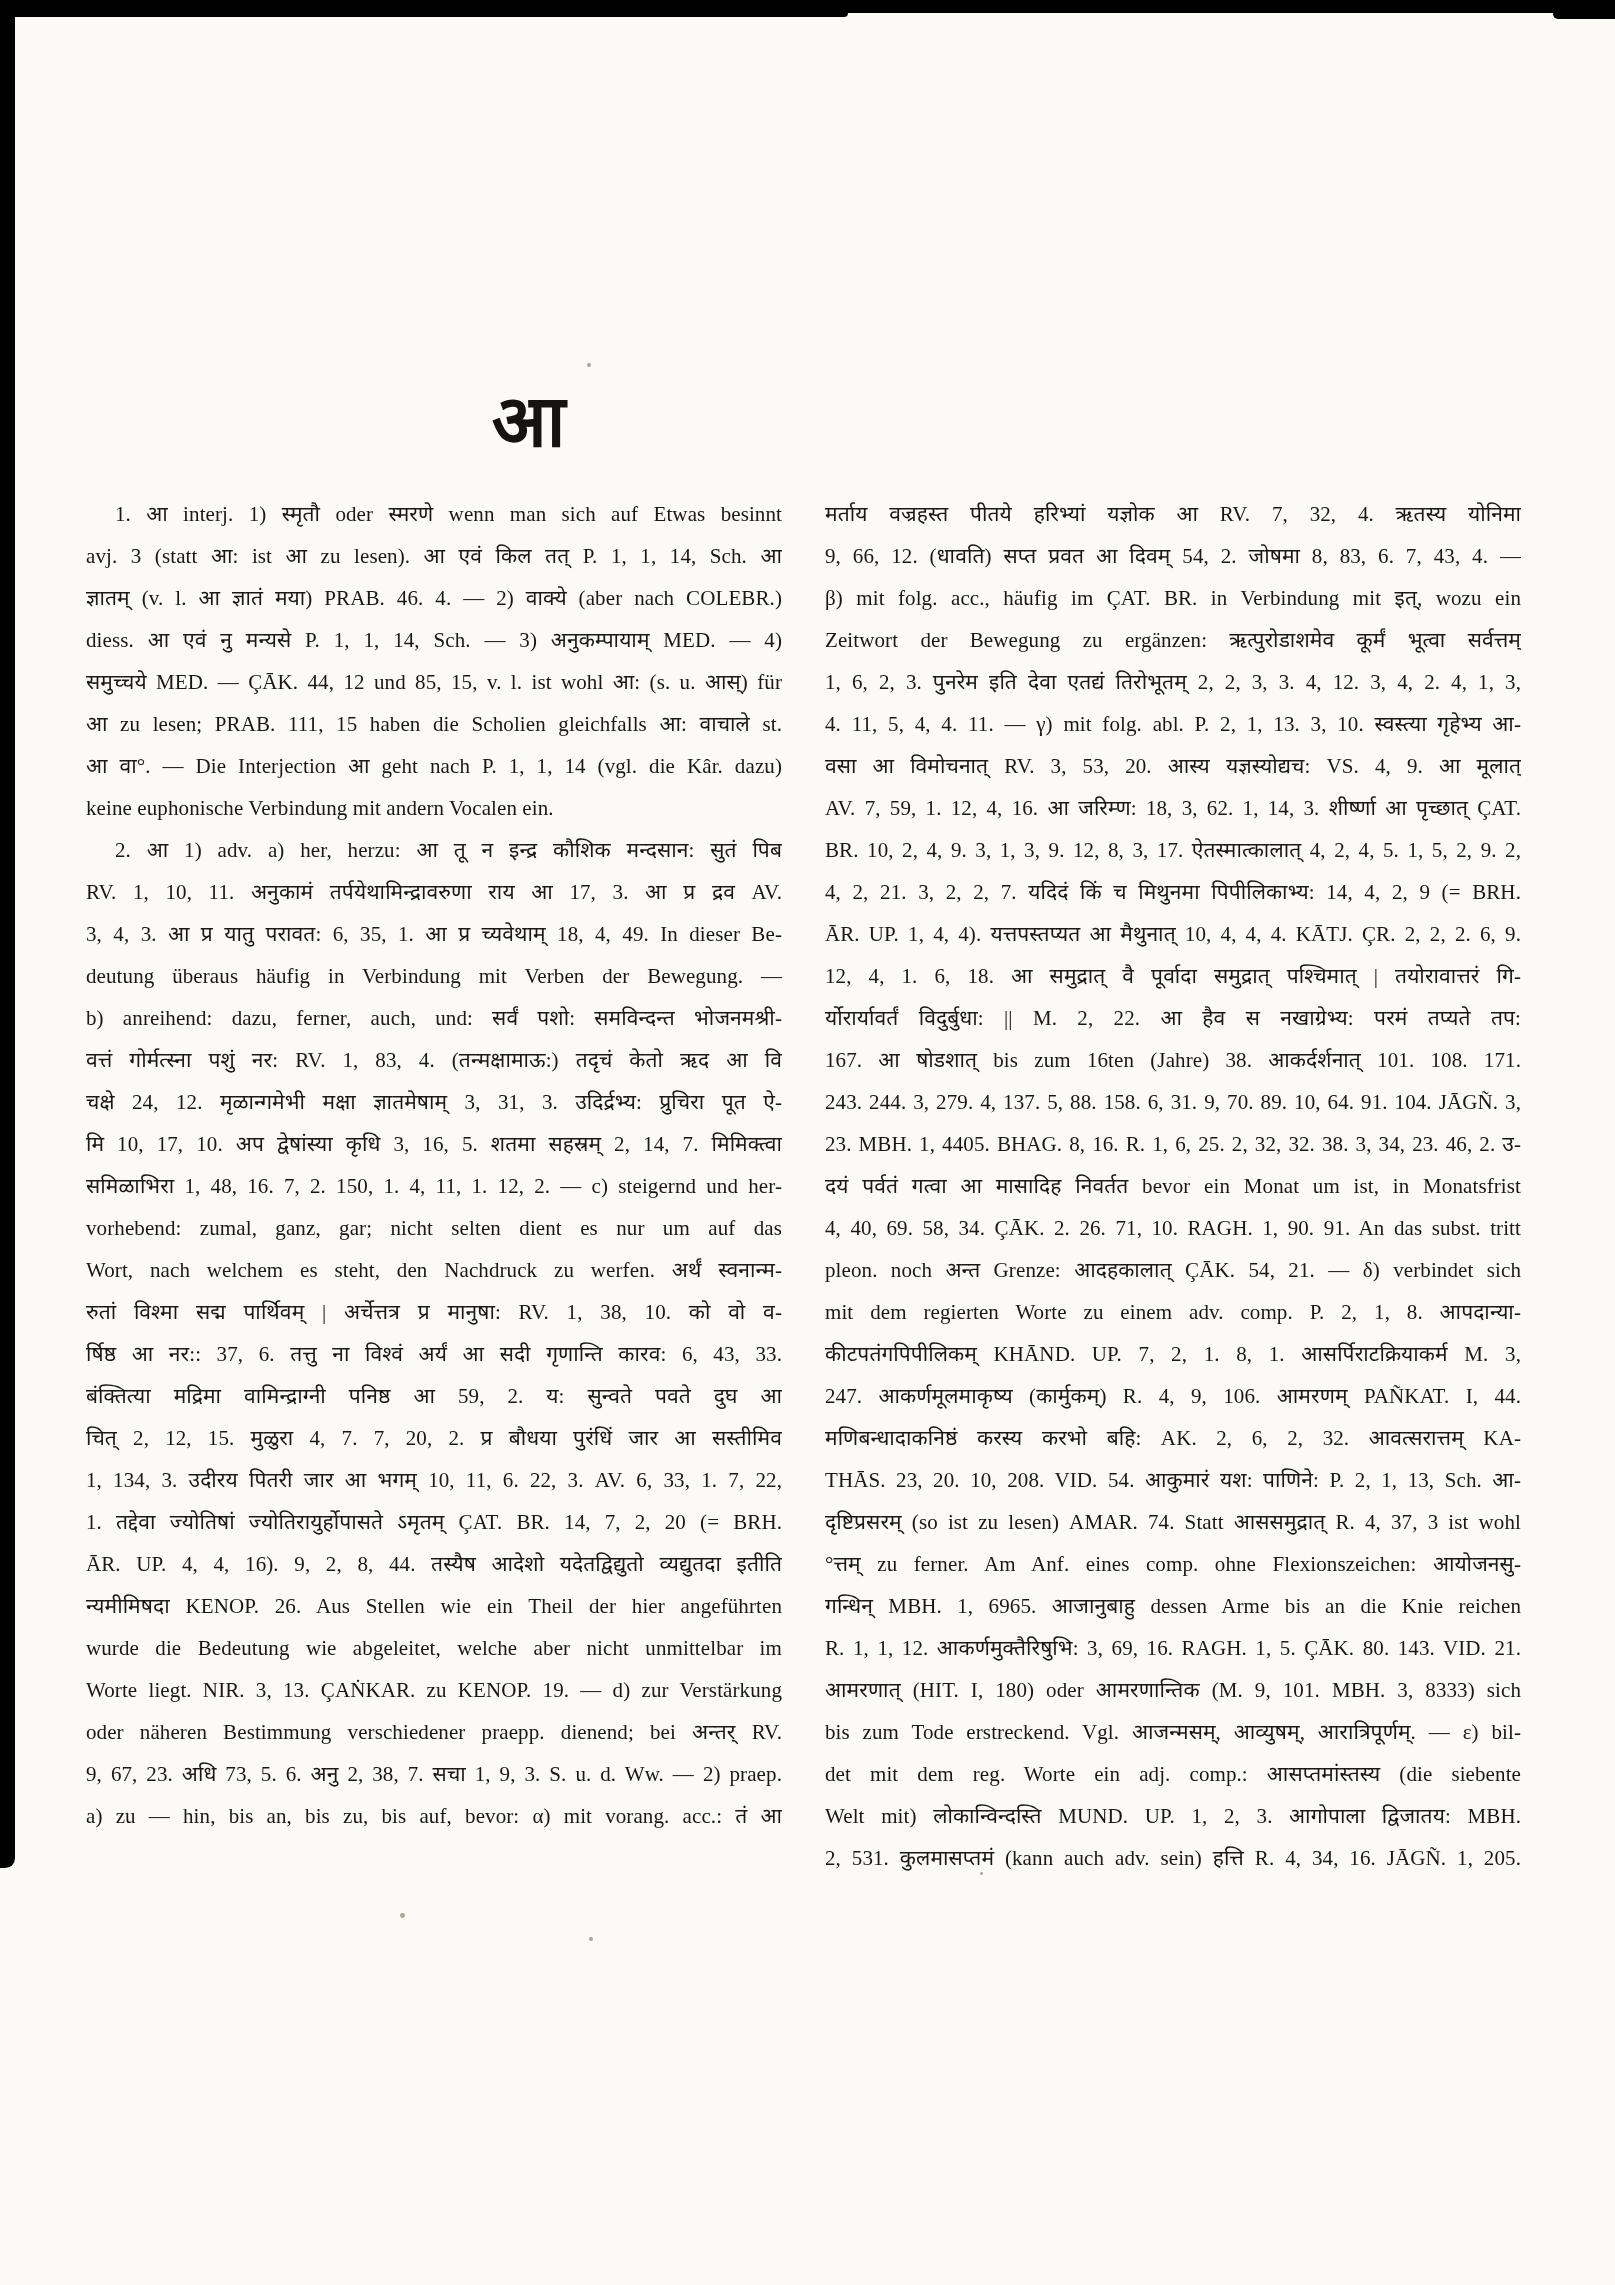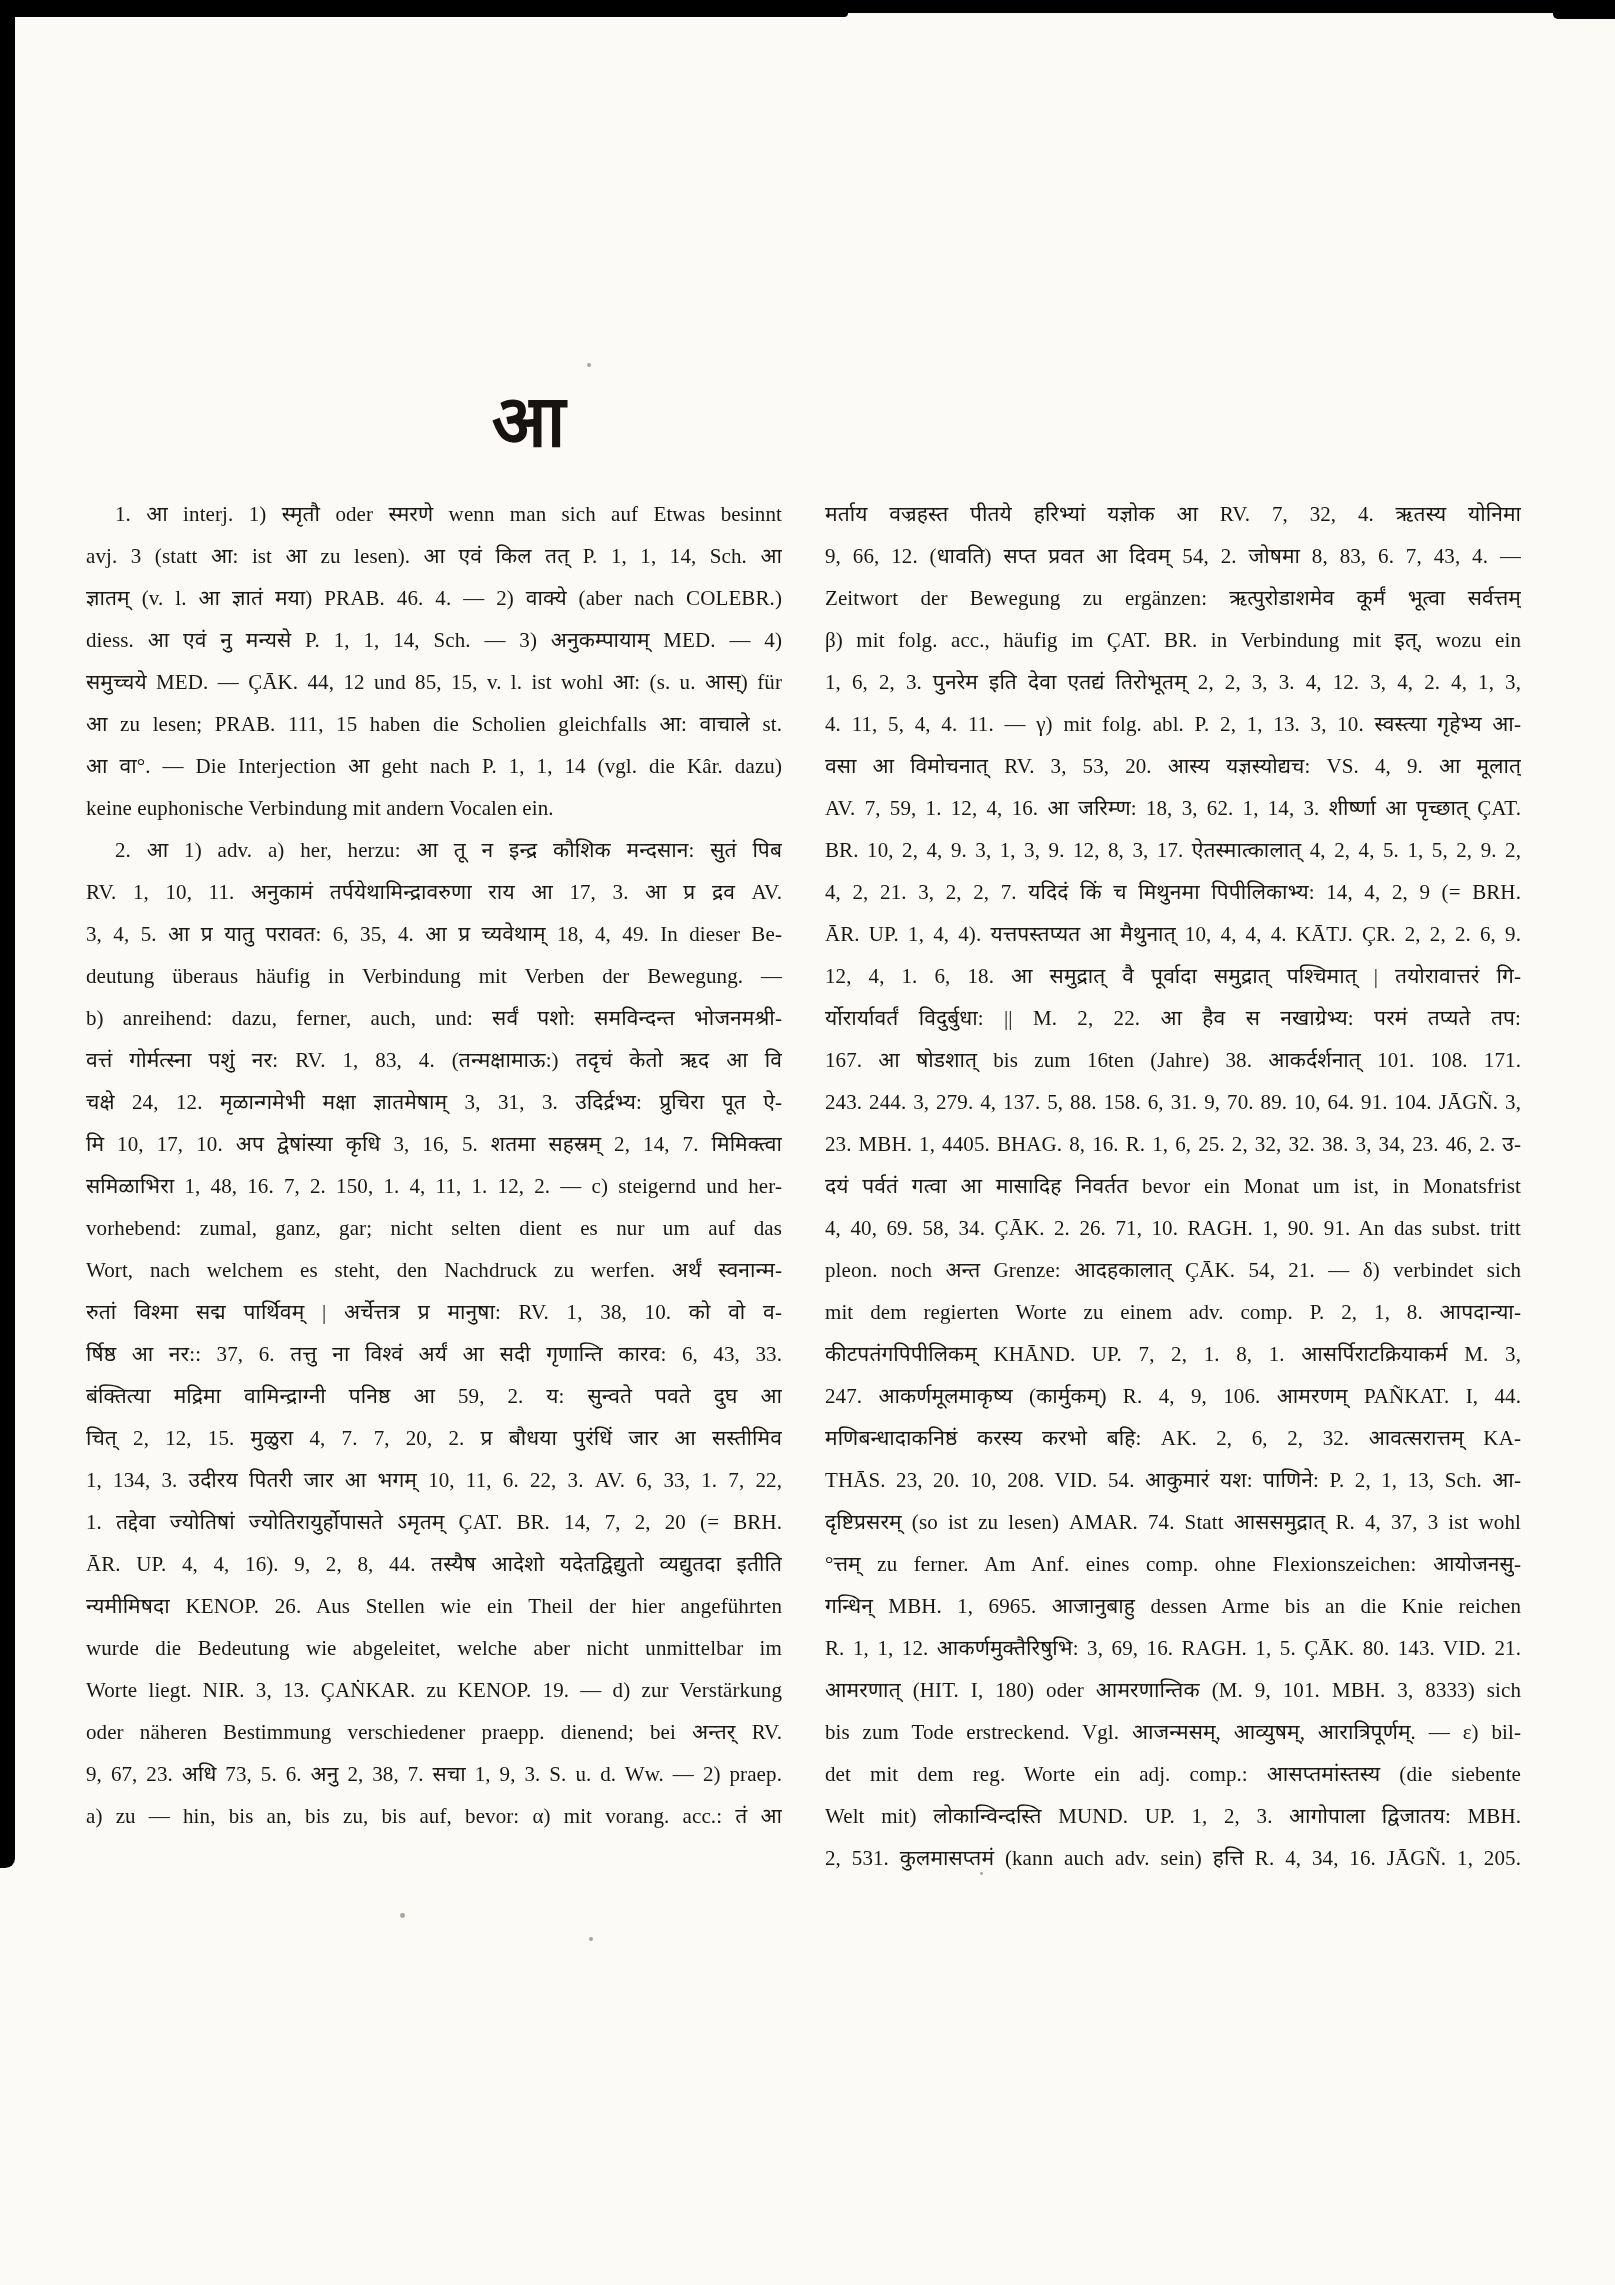--- a/index.html
+++ b/index.html
@@ -59,21 +59,21 @@
     <div class="tline ind">1. आ interj. 1) स्मृतौ oder स्मरणे wenn man sich auf Etwas besinnt</div>
     <div class="tline">avj. 3 (statt आ: ist आ zu lesen). आ एवं किल तत् P. 1, 1, 14, Sch. आ</div>
     <div class="tline">ज्ञातम् (v. l. आ ज्ञातं मया) PRAB. 46. 4. — 2) वाक्ये (aber nach COLEBR.)</div>
     <div class="tline">diess. आ एवं नु मन्यसे P. 1, 1, 14, Sch. — 3) अनुकम्पायाम् MED. — 4)</div>
     <div class="tline">समुच्चये MED. — ÇĀK. 44, 12 und 85, 15, v. l. ist wohl आ: (s. u. आस्) für</div>
     <div class="tline">आ zu lesen; PRAB. 111, 15 haben die Scholien gleichfalls आ: वाचाले st.</div>
     <div class="tline">आ वा°. — Die Interjection आ geht nach P. 1, 1, 14 (vgl. die Kâr. dazu)</div>
     <div class="tline end">keine euphonische Verbindung mit andern Vocalen ein.</div>
     <div class="tline ind">2. आ 1) adv. a) her, herzu: आ तू न इन्द्र कौशिक मन्दसान: सुतं पिब</div>
     <div class="tline">RV. 1, 10, 11. अनुकामं तर्पयेथामिन्द्रावरुणा राय आ 17, 3. आ प्र द्रव AV.</div>
-    <div class="tline">3, 4, 5. आ प्र यातु परावत: 6, 35, 4. आ प्र च्यवेथाम् 18, 4, 49. In dieser Be-</div>
+    <div class="tline">3, 4, 3. आ प्र यातु परावत: 6, 35, 1. आ प्र च्यवेथाम् 18, 4, 49. In dieser Be-</div>
     <div class="tline">deutung überaus häufig in Verbindung mit Verben der Bewegung. —</div>
     <div class="tline">b) anreihend: dazu, ferner, auch, und: सर्वं पशो: समविन्दन्त भोजनमश्री-</div>
     <div class="tline">वत्तं गोर्मत्स्ना पशुं नर: RV. 1, 83, 4. (तन्मक्षामाऊ:) तदृचं केतो ऋद आ वि</div>
     <div class="tline">चक्षे 24, 12. मृळान्गमेभी मक्षा ज्ञातमेषाम् 3, 31, 3. उदिर्द्रभ्य: प्रुचिरा पूत ऐ-</div>
     <div class="tline">मि 10, 17, 10. अप द्वेषांस्या कृधि 3, 16, 5. शतमा सहस्रम् 2, 14, 7. मिमिक्त्वा</div>
     <div class="tline">समिळाभिरा 1, 48, 16. 7, 2. 150, 1. 4, 11, 1. 12, 2. — c) steigernd und her-</div>
     <div class="tline">vorhebend: zumal, ganz, gar; nicht selten dient es nur um auf das</div>
     <div class="tline">Wort, nach welchem es steht, den Nachdruck zu werfen. अर्थं स्वनान्म-</div>
     <div class="tline">रुतां विश्मा सद्म पार्थिवम् | अर्चेत्तत्र प्र मानुषा: RV. 1, 38, 10. को वो व-</div>
     <div class="tline">र्षिष्ठ आ नर:: 37, 6. तत्तु ना विश्वं अर्यं आ सदी गृणान्ति कारव: 6, 43, 33.</div>
@@ -85,22 +85,22 @@
     <div class="tline">न्यमीमिषदा KENOP. 26. Aus Stellen wie ein Theil der hier angeführten</div>
     <div class="tline">wurde die Bedeutung wie abgeleitet, welche aber nicht unmittelbar im</div>
     <div class="tline">Worte liegt. NIR. 3, 13. ÇAṄKAR. zu KENOP. 19. — d) zur Verstärkung</div>
     <div class="tline">oder näheren Bestimmung verschiedener praepp. dienend; bei अन्तर् RV.</div>
     <div class="tline">9, 67, 23. अधि 73, 5. 6. अनु 2, 38, 7. सचा 1, 9, 3. S. u. d. Ww. — 2) praep.</div>
     <div class="tline">a) zu — hin, bis an, bis zu, bis auf, bevor: α) mit vorang. acc.: तं आ</div>
   </div>
 <div class="col col-right">
     <div class="tline">मर्ताय वज्रहस्त पीतये हरिभ्यां यज्ञोक आ RV. 7, 32, 4. ऋतस्य योनिमा</div>
     <div class="tline">9, 66, 12. (धावति) सप्त प्रवत आ दिवम् 54, 2. जोषमा 8, 83, 6. 7, 43, 4. —</div>
+    <div class="tline">β) mit folg. acc., häufig im ÇAT. BR. in Verbindung mit इत्, wozu ein</div>
     <div class="tline">Zeitwort der Bewegung zu ergänzen: ऋत्पुरोडाशमेव कूर्मं भूत्वा सर्वत्तम्</div>
-    <div class="tline">β) mit folg. acc., häufig im ÇAT. BR. in Verbindung mit इत्, wozu ein</div>
     <div class="tline">1, 6, 2, 3. पुनरेम इति देवा एतद्यं तिरोभूतम् 2, 2, 3, 3. 4, 12. 3, 4, 2. 4, 1, 3,</div>
     <div class="tline">4. 11, 5, 4, 4. 11. — γ) mit folg. abl. P. 2, 1, 13. 3, 10. स्वस्त्या गृहेभ्य आ-</div>
     <div class="tline">वसा आ विमोचनात् RV. 3, 53, 20. आस्य यज्ञस्योद्यच: VS. 4, 9. आ मूलात्</div>
     <div class="tline">AV. 7, 59, 1. 12, 4, 16. आ जरिम्ण: 18, 3, 62. 1, 14, 3. शीर्ष्णा आ पृच्छात् ÇAT.</div>
     <div class="tline">BR. 10, 2, 4, 9. 3, 1, 3, 9. 12, 8, 3, 17. ऐतस्मात्कालात् 4, 2, 4, 5. 1, 5, 2, 9. 2,</div>
     <div class="tline">4, 2, 21. 3, 2, 2, 7. यदिदं किं च मिथुनमा पिपीलिकाभ्य: 14, 4, 2, 9 (= BRH.</div>
     <div class="tline">ĀR. UP. 1, 4, 4). यत्तपस्तप्यत आ मैथुनात् 10, 4, 4, 4. KĀTJ. ÇR. 2, 2, 2. 6, 9.</div>
     <div class="tline">12, 4, 1. 6, 18. आ समुद्रात् वै पूर्वादा समुद्रात् पश्चिमात् | तयोरावात्तरं गि-</div>
     <div class="tline">र्योरार्यावर्तं विदुर्बुधा: || M. 2, 22. आ हैव स नखाग्रेभ्य: परमं तप्यते तप:</div>
     <div class="tline">167. आ षोडशात् bis zum 16ten (Jahre) 38. आकर्दर्शनात् 101. 108. 171.</div>

